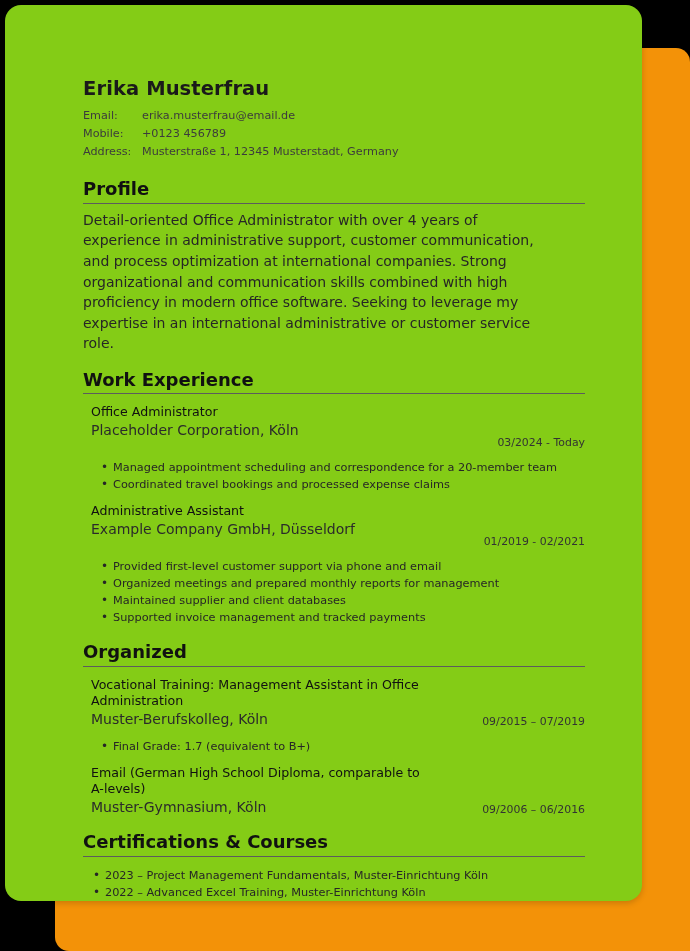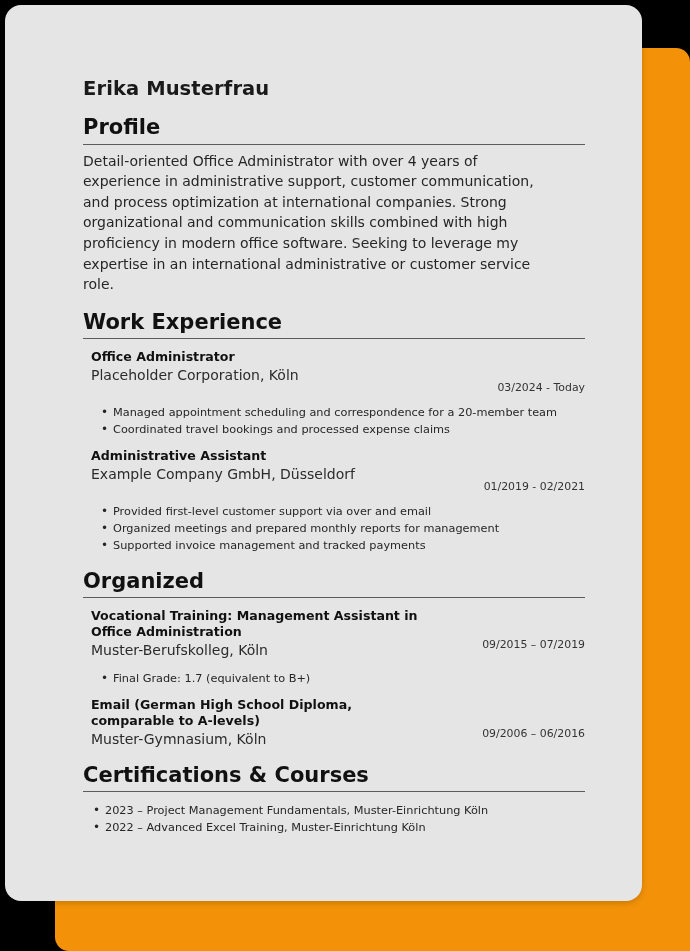--- a/index.html
+++ b/index.html
@@ -29,21 +29,21 @@
     border-top-left-radius: 0px;
   }
 
   
   #page {
     position: absolute;
     left: 5px;
     top: 5px;
     width: 637px;
     height: 896px;
-    background: #e5e5e5;
+    background: #84cc16;
     border-radius: 16px;
     box-shadow: 0 2px 6px rgba(0,0,0,0.18);
     overflow: hidden;
   }
   #page-inner {
     position: absolute;
     left: 78px;
     top: 0;
     width: 502px;
   }
@@ -68,21 +68,21 @@
     padding: 0 0 4px 0;
     vertical-align: top;
     line-height: 1.25;
     white-space: nowrap;
   }
   .contact-label { width: 59px; }
 
   
   .section { margin-top: 14px; }
   .section-title {
-    font-size: 21px;
+    font-size: 18px;
     font-weight: bold;
     color: #111111;
     margin: 0 0 2px 0;
     line-height: 1.3;
   }
   .section-rule {
     height: 0;
     border-bottom: 1.6px solid #5c5c5c;
     width: 502px;
     margin-bottom: 6px;
@@ -101,25 +101,25 @@
   .entry {
     margin-top: 10px;
     padding-left: 8px;
   }
   .entry:first-of-type { margin-top: 8px; }
   .entry-head {
     display: flex;
     justify-content: space-between;
     align-items: flex-start;
   }
-  .entry-head.centered { align-items: flex-start; }
+  .entry-head.centered { align-items: flex-end; }
   .entry-titles { flex: 0 1 auto; }
   .entry-title {
     font-size: 12.6px;
-    font-weight: bold;
+    font-weight: normal;
     color: #111111;
     line-height: 1.27;
   }
   .entry-title.narrow { max-width: 345px; }
   .entry-org {
     font-size: 14px;
     color: #2b2b2b;
     line-height: 1.3;
     margin-top: 1px;
   }
@@ -163,20 +163,36 @@
 </head>
 <body>
 
 <div id="accent-panel"></div>
 
 <div id="page">
   <div id="page-inner">
 
     <h1 class="cv-name">Erika Musterfrau</h1>
 
+    <table class="contact-table">
+      <tbody>
+          <tr>
+        <td class="contact-label">Email:</td>
+        <td>erika.musterfrau@email.de</td>
+      </tr>
+      <tr>
+        <td class="contact-label">Mobile:</td>
+        <td>+0123 456789</td>
+      </tr>
+      <tr>
+        <td class="contact-label">Address:</td>
+        <td>Musterstraße 1, 12345 Musterstadt, Germany</td>
+      </tr>
+    </tbody>
+      </table>
 
     <div class="section">
       <div class="section-title">Profile</div>
       <div class="section-rule"></div>
       <p class="profile-text">Detail-oriented Office Administrator with over 4 years of experience in administrative support, customer communication, and process optimization at international companies. Strong organizational and communication skills combined with high proficiency in modern office software. Seeking to leverage my expertise in an international administrative or customer service role.</p>
     </div>
 
     <div class="section">
       <div class="section-title">Work Experience</div>
       <div class="section-rule"></div>
@@ -197,22 +213,23 @@
 
       <div class="entry">
         <div class="entry-head">
           <div class="entry-titles">
             <div class="entry-title">Administrative Assistant</div>
             <div class="entry-org">Example Company GmbH, Düsseldorf</div>
           </div>
           <div class="entry-date">01/2019 - 02/2021</div>
         </div>
         <ul class="bullets wide">
-          <li>Provided first-level customer support via over and email</li>
+          <li>Provided first-level customer support via phone and email</li>
           <li>Organized meetings and prepared monthly reports for management</li>
+          <li>Maintained supplier and client databases</li>
           <li>Supported invoice management and tracked payments</li>
         </ul>
       </div>
     </div>
 
     <div class="section">
       <div class="section-title">Organized</div>
       <div class="section-rule"></div>
 
       <div class="entry">

